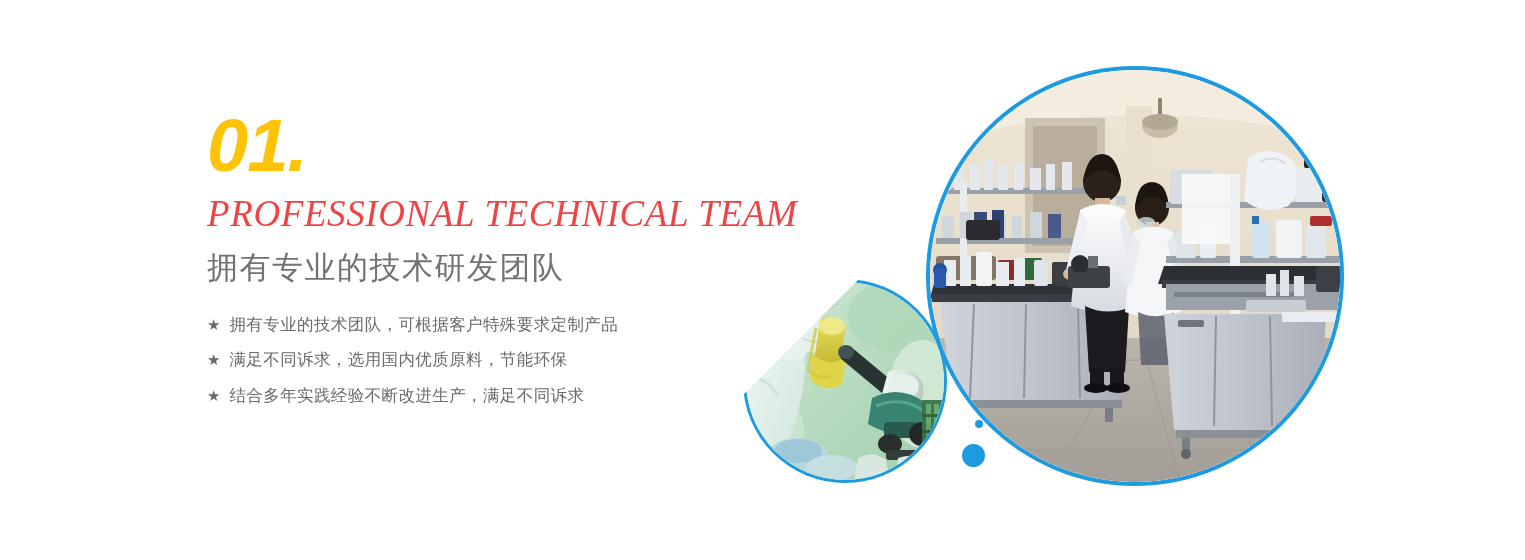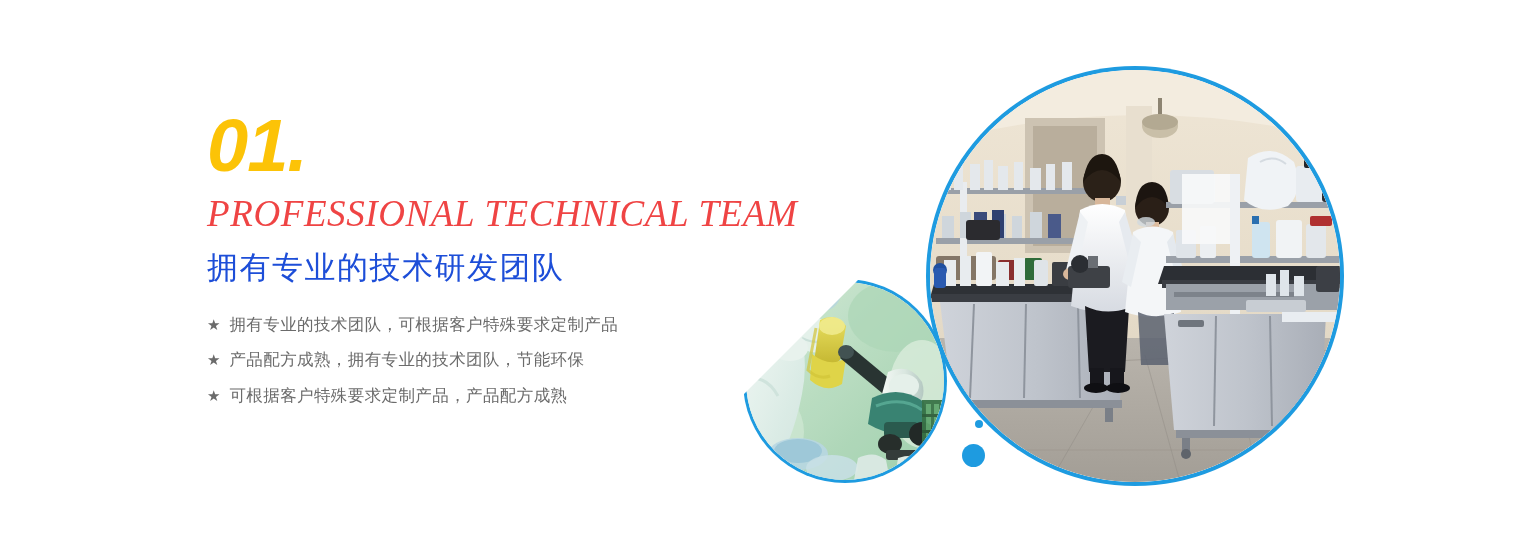--- a/index.html
+++ b/index.html
@@ -48,21 +48,21 @@
     letter-spacing: 0.6px;
     line-height: 1.1;
     margin: 0 0 14px 0;
     white-space: nowrap;
   }
 
   .headline-cn {
     font-family: "Liberation Sans", sans-serif;
     font-size: 31px;
     font-weight: normal;
-    color: #1d4ed8;
+    color: #737373;
     letter-spacing: 1.5px;
     line-height: 1.2;
     margin: 0 0 30px 0;
     white-space: nowrap;
   }
 
   .bullet-list {
     list-style: none;
     margin: 0;
     padding: 0;
@@ -188,25 +188,25 @@
 
     <h3 class="headline-cn">拥有专业的技术研发团队</h3>
 
     <ul class="bullet-list">
       <li class="bullet-item">
         <span class="bullet-star">★</span>
         <span class="bullet-text">拥有专业的技术团队，可根据客户特殊要求定制产品</span>
       </li>
       <li class="bullet-item">
         <span class="bullet-star">★</span>
-        <span class="bullet-text">产品配方成熟，拥有专业的技术团队，节能环保</span>
+        <span class="bullet-text">满足不同诉求，选用国内优质原料，节能环保</span>
       </li>
       <li class="bullet-item">
         <span class="bullet-star">★</span>
-        <span class="bullet-text">可根据客户特殊要求定制产品，产品配方成熟</span>
+        <span class="bullet-text">结合多年实践经验不断改进生产，满足不同诉求</span>
       </li>
     </ul>
 
   </div>
 
   <div class="photo-main">
     <div class="photo-main-inner">
       <svg class="scene" viewBox="0 0 410 412" preserveAspectRatio="xMidYMid slice">
         <defs>
           <linearGradient id="wallG" x1="0" y1="0" x2="0" y2="1">

